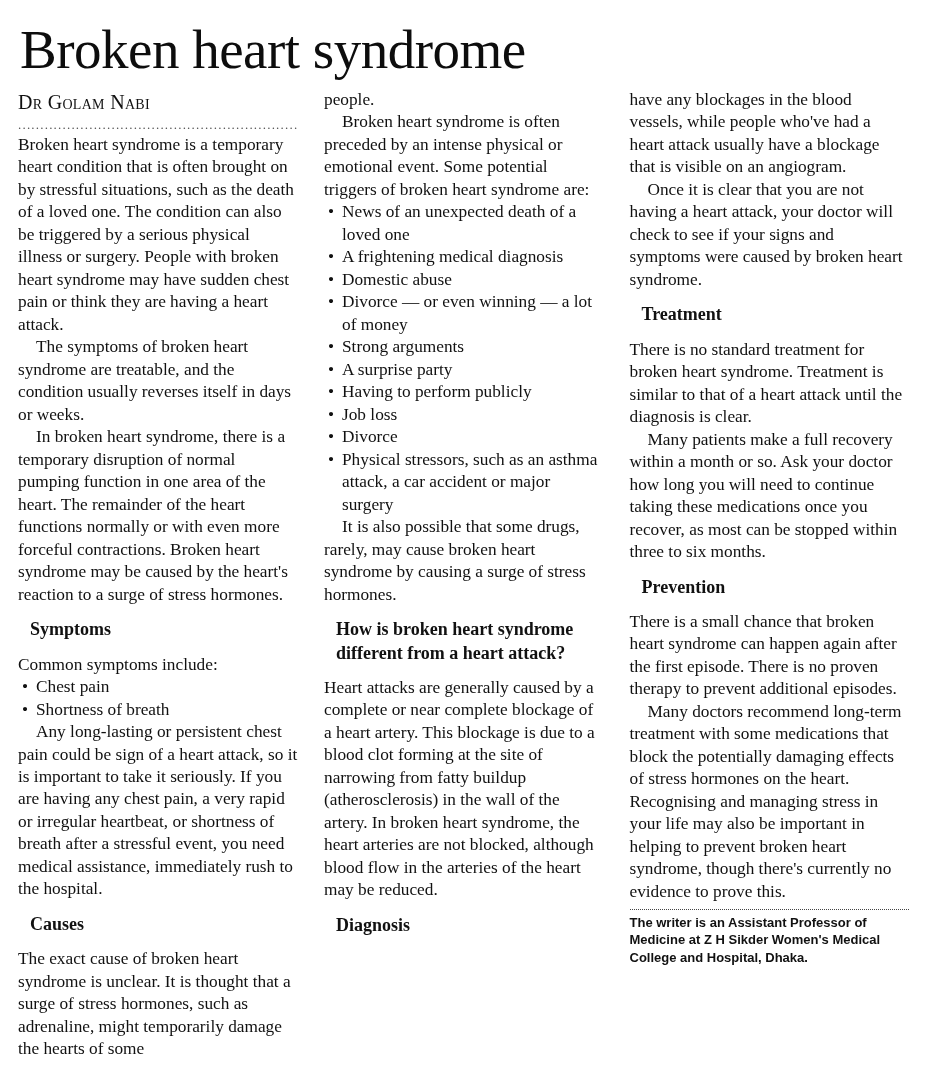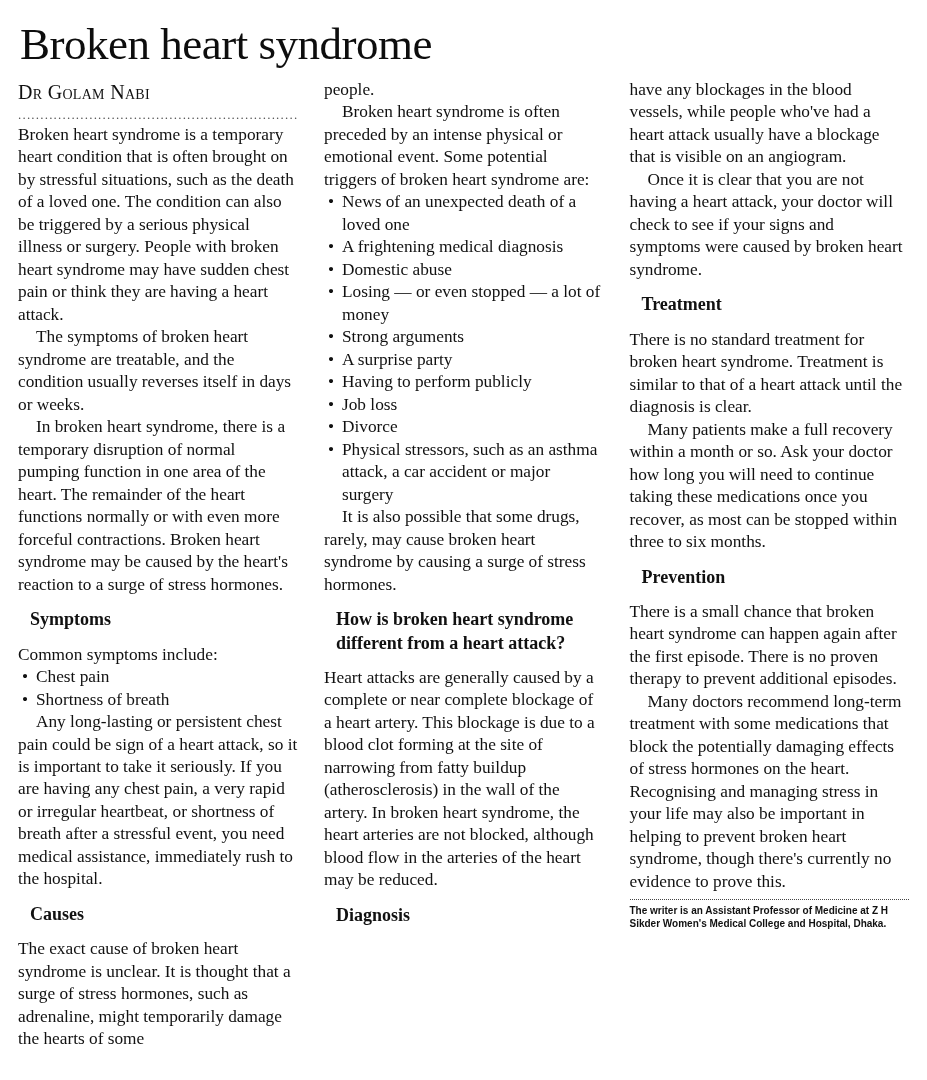--- a/index.html
+++ b/index.html
@@ -16,21 +16,21 @@
   }
   .page {
     position: relative;
     width: 927px;
     height: 1080px;
     box-sizing: border-box;
     padding: 14px 18px 6px 18px;
   }
   .headline {
     font-family: "Liberation Serif", serif;
-    font-size: 45px;
+    font-size: 55px;
     line-height: 1.0;
     font-weight: normal;
     letter-spacing: -0.5px;
     margin: 8px 0 4px 2px;
     color: #0d0d0d;
   }
   .columns {
     display: flex;
     gap: 26px;
     margin-top: 12px;
@@ -81,21 +81,21 @@
     text-indent: 0;
     line-height: 1.30;
   }
   .endrule {
     border: 0;
     border-top: 1px dotted #444;
     margin: 6px 0 4px 0;
   }
   .footer-note {
     font-family: "Liberation Sans", sans-serif;
-    font-size: 10px;
+    font-size: 13px;
     font-weight: bold;
     line-height: 1.32;
     text-indent: 0;
     margin: 0;
     color: #111;
   }
 </style>
 </head>
 <body>
 
@@ -122,21 +122,21 @@
         </div>
     </div>
 
     <div class="col mid">
       <div id="col-mid">
           <p class="noindent">people.</p>
           <p class="">Broken heart syndrome is often preceded by an intense physical or emotional event. Some potential triggers of broken heart syndrome are:</p>
           <p class="bullet">News of an unexpected death of a loved one</p>
           <p class="bullet">A frightening medical diagnosis</p>
           <p class="bullet">Domestic abuse</p>
-          <p class="bullet">Losing — or even stopped — a lot of money</p>
+          <p class="bullet">Divorce — or even winning — a lot of money</p>
           <p class="bullet">Strong arguments</p>
           <p class="bullet">A surprise party</p>
           <p class="bullet">Having to perform publicly</p>
           <p class="bullet">Job loss</p>
           <p class="bullet">Divorce</p>
           <p class="bullet">Physical stressors, such as an asthma attack, a car accident or major surgery</p>
           <p class="">It is also possible that some drugs, rarely, may cause broken heart syndrome by causing a surge of stress hormones.</p>
           <h2 class="sub">How is broken heart syndrome different from a heart attack?</h2>
           <p class="noindent">Heart attacks are generally caused by a complete or near complete blockage of a heart artery. This blockage is due to a blood clot forming at the site of narrowing from fatty buildup (atherosclerosis) in the wall of the artery. In broken heart syndrome, the heart arteries are not blocked, although blood flow in the arteries of the heart may be reduced.</p>
           <h2 class="sub">Diagnosis</h2>

